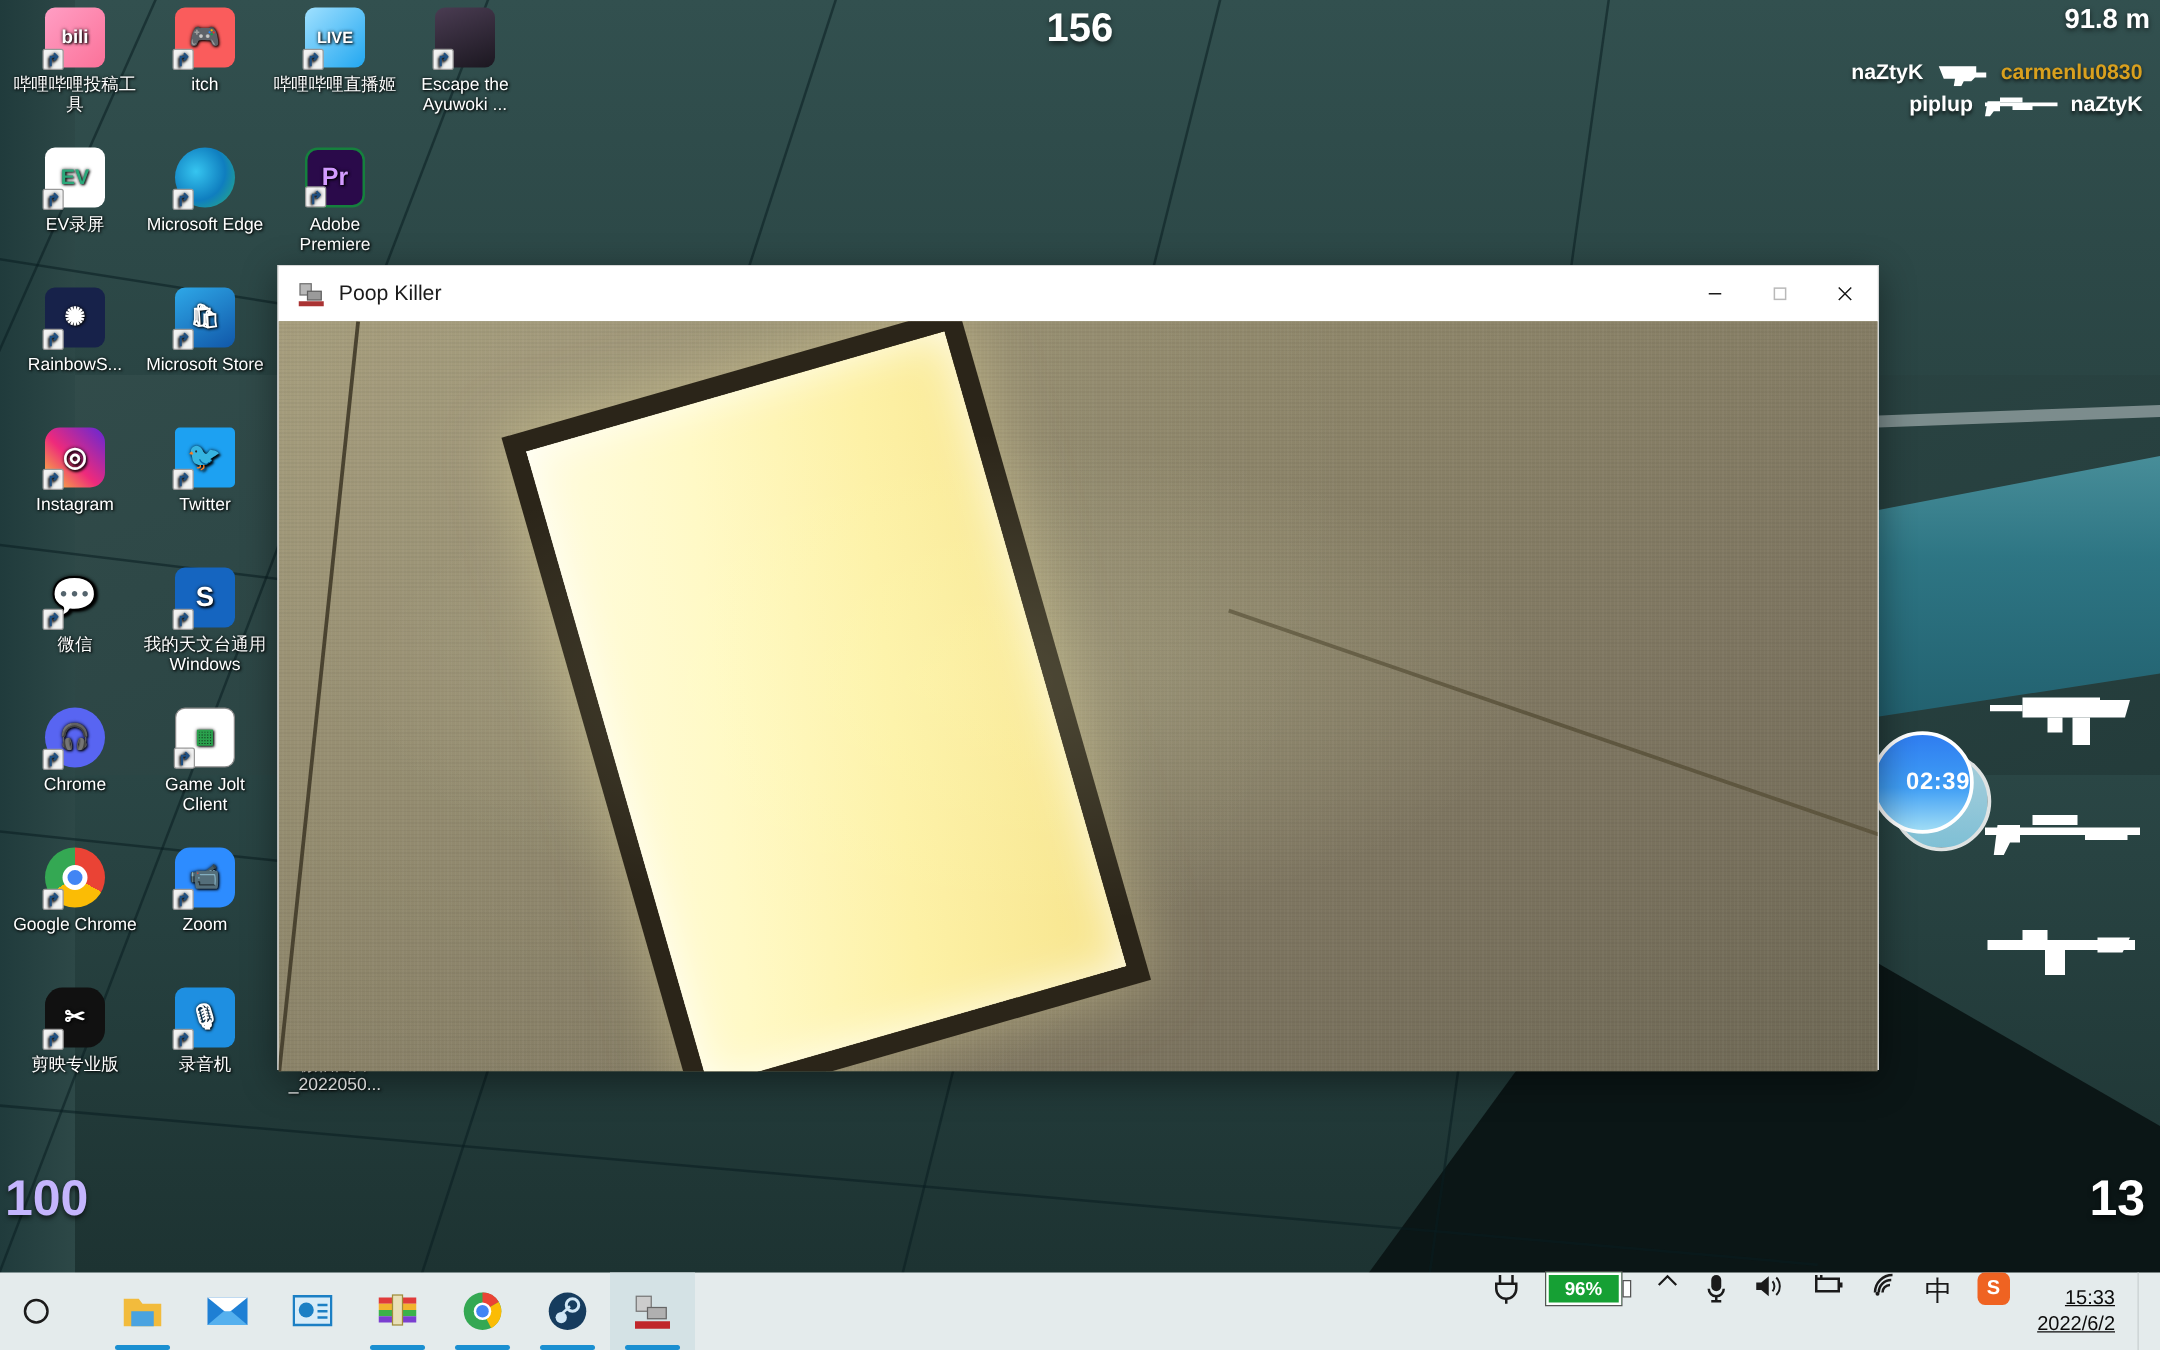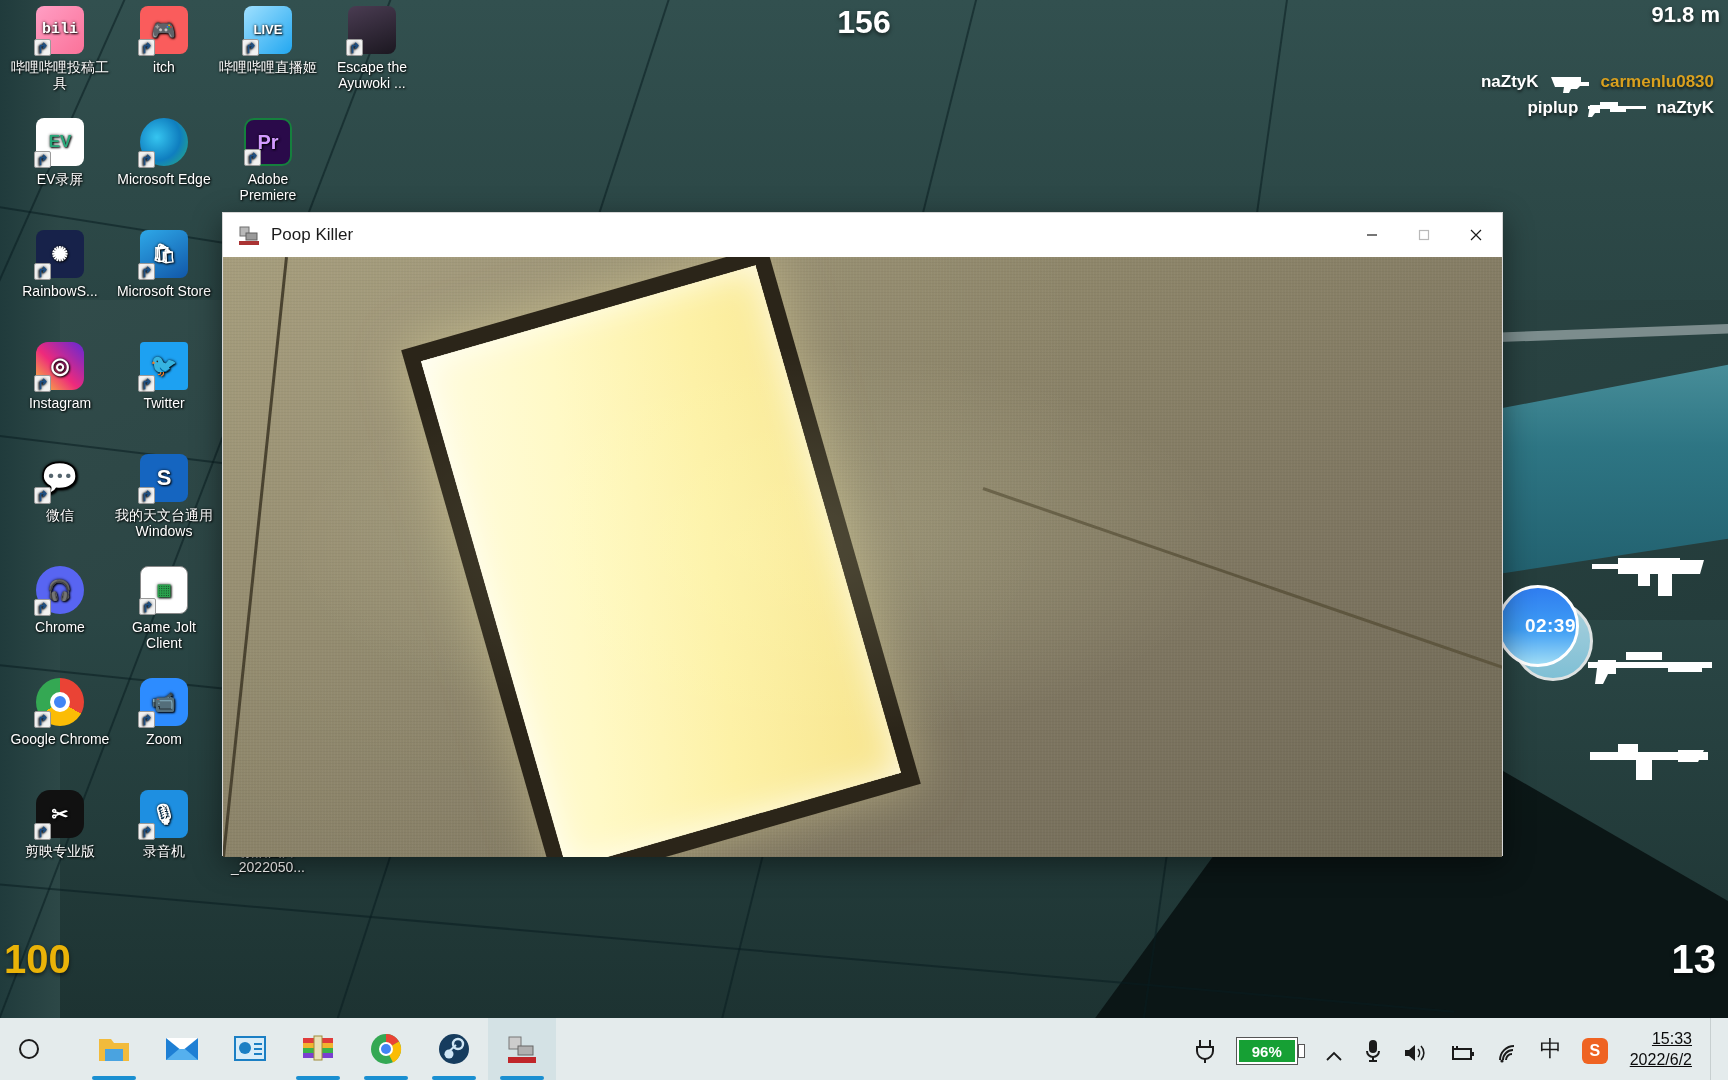--- a/index.html
+++ b/index.html
@@ -60,21 +60,20 @@
   #hud-distance {
     position:absolute; right:8px; top:2px;
     color:#fff; font-size:22px; font-weight:bold;
     text-shadow: 0 2px 4px rgba(0,0,0,.6);
   }
   #killfeed {
     position:absolute; right:14px; top:45px;
     text-align:right;
     font-size:17px; font-weight:bold;
     text-shadow: 0 2px 3px rgba(0,0,0,.7);
-    margin-top: 24px;
   }
   .kf-row { display:flex; align-items:center; justify-content:flex-end; gap:8px; line-height:26px; white-space:nowrap; }
   .kf-name { color:#ffffff; }
   .kf-name.victim { color:#d9a01e; }
   .kf-weapon { display:inline-block; }
   .kf-weapon svg { display:block; }
 
   
   #respawn-bubble {
     position:absolute; left:1497px; top:585px;
@@ -96,21 +95,21 @@
   #respawn-timer { color:#fff; font-size:19px; font-weight:bold; letter-spacing:.5px; }
 
   
   #weapon-list { position:absolute; right:6px; top:530px; width:150px; }
   .weapon-item { height:92px; display:flex; align-items:center; justify-content:flex-end; }
   .weapon-item svg { display:block; }
 
   
   #hud-health {
     position:absolute; left:4px; bottom:98px;
-    color:#eab308; font-size:40px; font-weight:bold;
+    color:#c4b5fd; font-size:40px; font-weight:bold;
     text-shadow:0 2px 4px rgba(0,0,0,.6);
   }
   #hud-ammo {
     position:absolute; right:12px; bottom:98px;
     color:#fff; font-size:40px; font-weight:bold;
     text-shadow:0 2px 4px rgba(0,0,0,.6);
   }
 
   
   #icon-grid {
@@ -221,21 +220,21 @@
     position:relative;
   }
   .task-item.active { background:#d4e2e5; }
   .task-item.running::after {
     content:""; position:absolute; left:12px; right:12px; bottom:0; height:4px;
     background:#1a8fd1; border-radius:2px;
   }
   #tray {
     margin-left:auto; display:flex; align-items:center; gap:4px; padding-right:8px; height:62px;
   }
-  .tray-item { padding:16px 8px; display:flex; align-items:flex-end; justify-content:center; height:62px; }
+  .tray-item { padding:0 8px; display:flex; align-items:flex-start; justify-content:center; height:62px; }
   #battery-pill {
     display:flex; align-items:center; gap:2px;
   }
   #battery-body {
     width:60px; height:26px; border:2px solid #fff; background:#16a034;
     display:flex; align-items:center; justify-content:center;
     color:#fff; font-size:15px; font-weight:bold; box-shadow:0 0 0 1px #555;
   }
   #battery-tip { width:5px; height:12px; background:#fff; box-shadow:0 0 0 1px #555; }
   #clock {
@@ -329,21 +328,21 @@
   </div>
 </div>
 
 <div id="hud-health">100</div>
 <div id="hud-ammo">13</div>
 
 <div id="icon-grid">
 
   <div class="desk-icon" style="left:0px; top:6px;">
     <div class="glyph" style="background:linear-gradient(135deg,#ff9ec4,#fb7299);">
-      <span style="font-size:15px;font-family:Liberation Mono, monospace;">bili</span>
+      <span style="font-size:15px;">bili</span>
       <span class="shortcut"></span>
     </div>
     <span class="label">哔哩哔哩投稿工具</span>
   </div>
   <div class="desk-icon" style="left:104px; top:6px;">
     <div class="glyph" style="background:#fa5c5c;">
       <span style="font-size:20px;">🎮</span>
       <span class="shortcut"></span>
     </div>
     <span class="label">itch</span>

